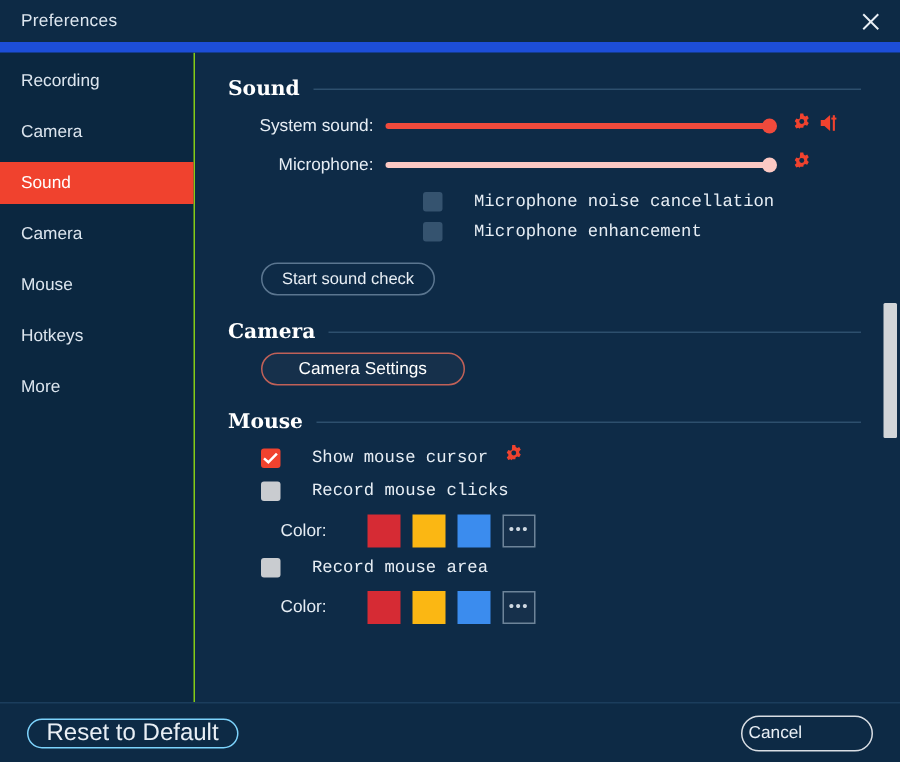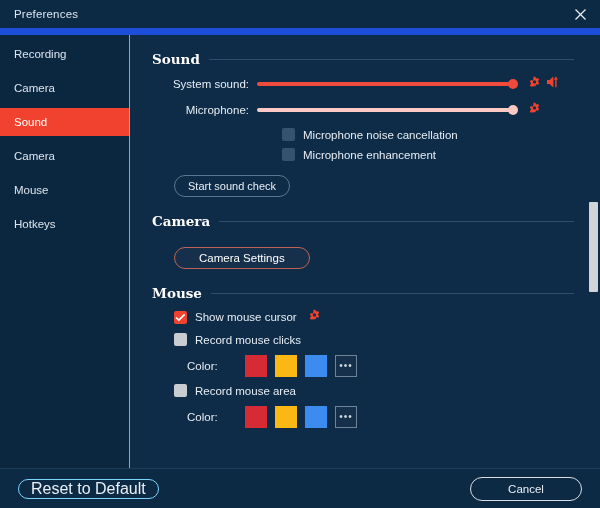--- a/index.html
+++ b/index.html
@@ -90,21 +90,21 @@
   .cb {
     width:13px; height:13px; border-radius:2px;
     box-sizing:border-box; flex:0 0 13px; cursor:pointer;
     position:relative;
   }
   .cb.dark  { background:#35536f; }
   .cb.light { background:#c9ccd0; }
   .cb.pale  { background:#dfe2e5; }
   .cb.checked { background:#f0422e; }
   .cb.checked svg { position:absolute; left:1px; top:2px; }
-  .cb-label { font-size:11.5px; color:#e6edf4; margin-left:8px; white-space:nowrap; }
+  .cb-label { font-size:11.5px; color:#e6edf4; margin-left:21px; white-space:nowrap;font-family:Liberation Mono, monospace; }
 
   
   .soundcheck-row { display:flex; align-items:center; margin-top:18px; }
   .soundcheck-lbl {
     font-family:"DejaVu Serif", serif; font-size:12.5px;
     color:#ffffff; margin-right:12px;
   }
   .sc-group { display:flex; align-items:center; margin-right:22px; }
 
   
@@ -112,21 +112,21 @@
     display:inline-block; border-radius:11px;
     font-size:11px; text-align:left; cursor:pointer;
     box-sizing:border-box;
   }
   .btn-soundcheck {
     margin-top:14px; margin-left:22px;
     padding:4px 13px; color:#e9eff5;
     border:1px solid #5b7690; background:transparent;
   }
   .btn-camera {
-    margin-top:12px; margin-left:22px;
+    margin-left:22px;
     padding:4px 24px; color:#ffffff;
     border:1px solid #c06158; background:#16304b;
     font-size:11.5px;
   }
 
   
   .color-row { display:flex; align-items:center; margin-top:9px; padding-left:35px; }
   .color-lbl { font-size:11.5px; color:#e6edf4; width:58px; }
   .sw { width:22px; height:22px; margin-right:8px; cursor:pointer; }
   .sw-more {
@@ -160,23 +160,23 @@
     border:1px solid #7dd3fc; background:transparent; color:#e9eff5;
     font-size:16px; border-radius:11px; cursor:pointer;
   }
   .footer-right { margin-left:auto; margin-right:18px; display:flex; gap:14px; }
   .btn-ok {
     width:66px; padding:5px 0; border-radius:12px;
     background:#f0533f; color:#ffffff; border:1px solid #f0533f;
     font-size:11.5px; cursor:pointer; text-align:center;
   }
   .btn-cancel {
-    width:78px; padding:5px 16px; border-radius:12px;
+    width:78px; padding:5px 4px; border-radius:12px;
     background:transparent; color:#e9eff5; border:1px solid #d9dee4;
-    font-size:11.5px; cursor:pointer; text-align:center;
+    font-size:11.5px; cursor:pointer; text-align:left;
   }
 </style>
 </head>
 <body>
 
 <div class="titlebar">
   <span class="title">Preferences</span>
   <div class="close-btn">
     <svg width="13" height="13" viewBox="0 0 13 13" aria-hidden="true">
       <line x1="1.5" y1="1.5" x2="11.5" y2="11.5" stroke="#e9eff5" stroke-width="1.3"></line>
@@ -199,20 +199,23 @@
     </div>
     <div class="side-item">
       <span>Camera</span>
     </div>
     <div class="side-item">
       <span>Mouse</span>
     </div>
     <div class="side-item">
       <span>Hotkeys</span>
     </div>
+    <div class="side-item">
+      <span>More</span>
+    </div>
   </div>
 
   <div class="content">
 
     
     <div class="sec-head">
       <span class="txt">Sound</span>
       <span class="rule"></span>
     </div>
 

